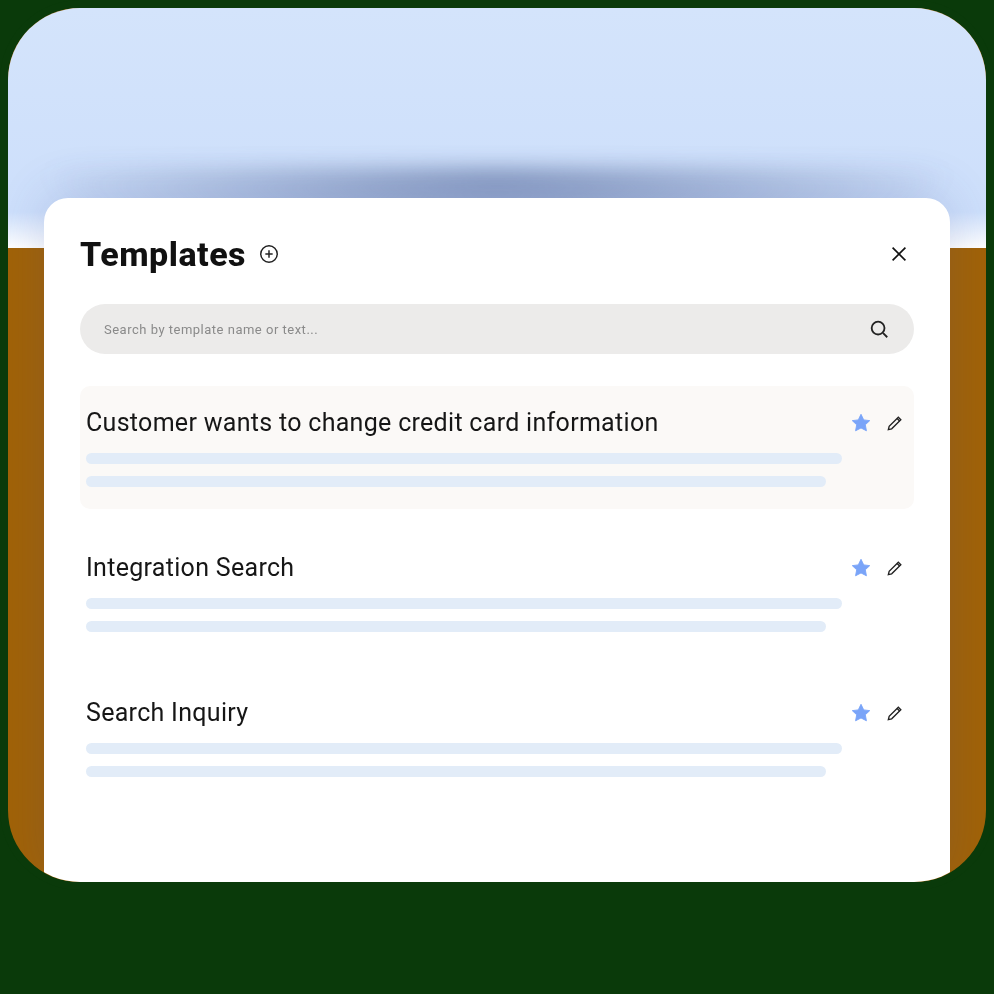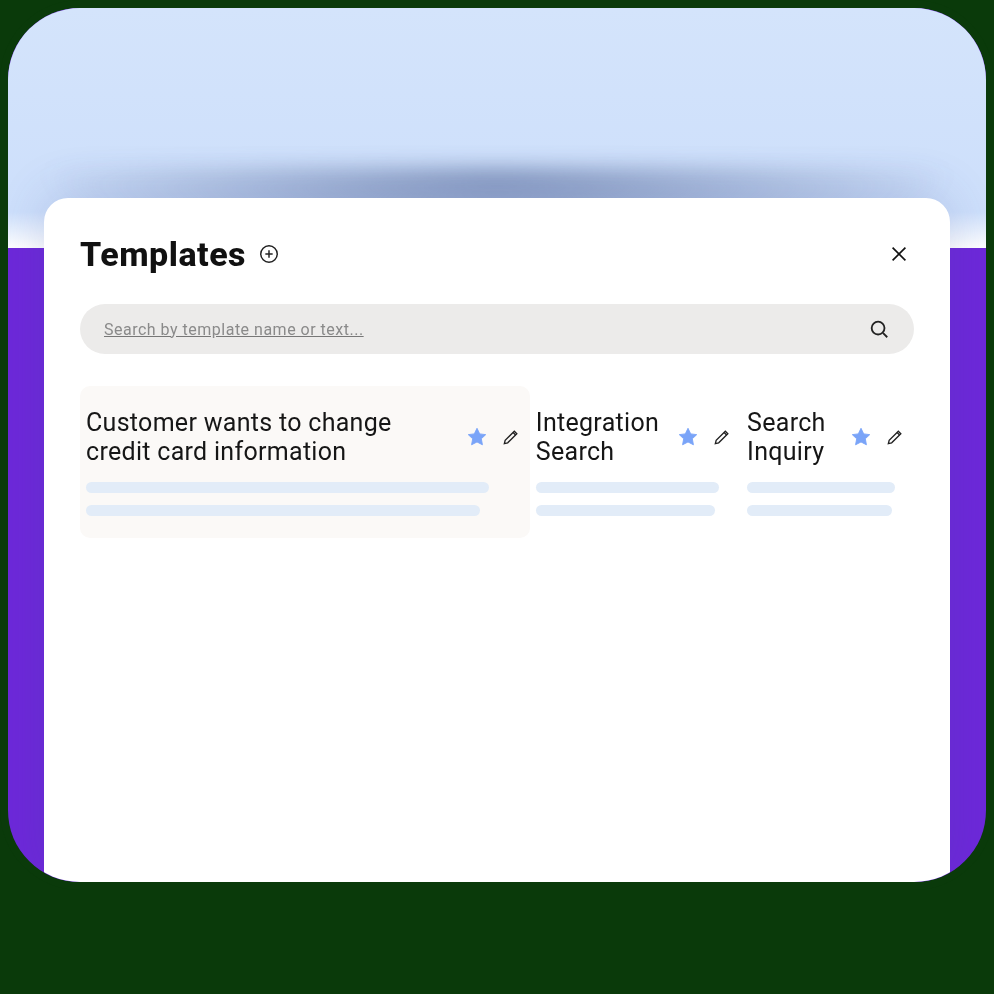--- a/index.html
+++ b/index.html
@@ -3,21 +3,21 @@
 <meta charset="utf-8">
 <style>
   * { box-sizing: border-box; margin: 0; padding: 0; }
   html, body { width: 994px; height: 994px; overflow: hidden; font-family: -apple-system, BlinkMacSystemFont, "Segoe UI", Roboto, "Helvetica Neue", Arial, sans-serif; }
   body { background: #0a3a0a; display: flex; align-items: stretch; justify-content: stretch; }
 
   .outer-frame {
     position: relative;
     width: 994px;
     height: 890px;
-    background: #6d28d9;
+    background: #a16207;
     border-radius: 80px;
     overflow: hidden;
     border: 8px solid #0a3a0a;
   }
 
   .bg-gradient {
     position: absolute;
     top: 0; left: 0; right: 0;
     height: 240px;
     background: linear-gradient(to bottom, #d4e4fb 0%, #cddffb 85%, #fff 100%);
@@ -86,32 +86,31 @@
     justify-content: space-between;
     background: #ecebea;
     border-radius: 999px;
     padding: 14px 24px;
     margin-bottom: 32px;
   }
   .search-input {
     border: none;
     background: transparent;
     outline: none;
-    font-size: 16px;
+    font-size: 13px;
     color: #777;
     letter-spacing: 0.5px;
     flex: 1;
     font-family: inherit;
-    text-decoration: underline;
   }
   .search-input::placeholder { color: #8a8a8a; }
   .search-icon { width: 22px; height: 22px; }
   .search-icon svg { width: 22px; height: 22px; stroke: #222; stroke-width: 2; fill: none; }
 
-  .templates-list { display: flex; flex-direction: row; }
+  .templates-list { display: flex; flex-direction: column; }
 
   .template-item {
     padding: 22px 6px 22px 6px;
     border-radius: 10px;
     position: relative;
     margin-bottom: 22px;
   }
   .template-item.highlight {
     background: #fbf9f7;
   }

